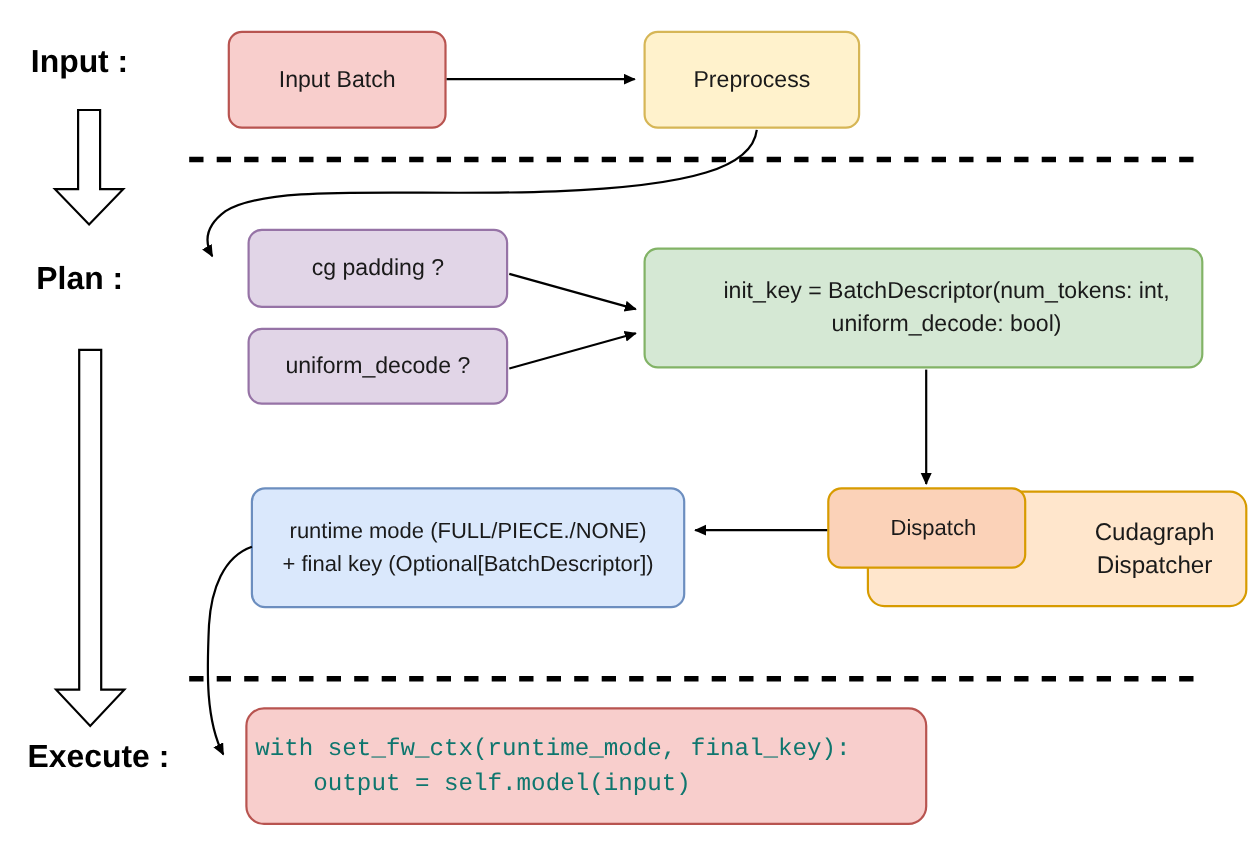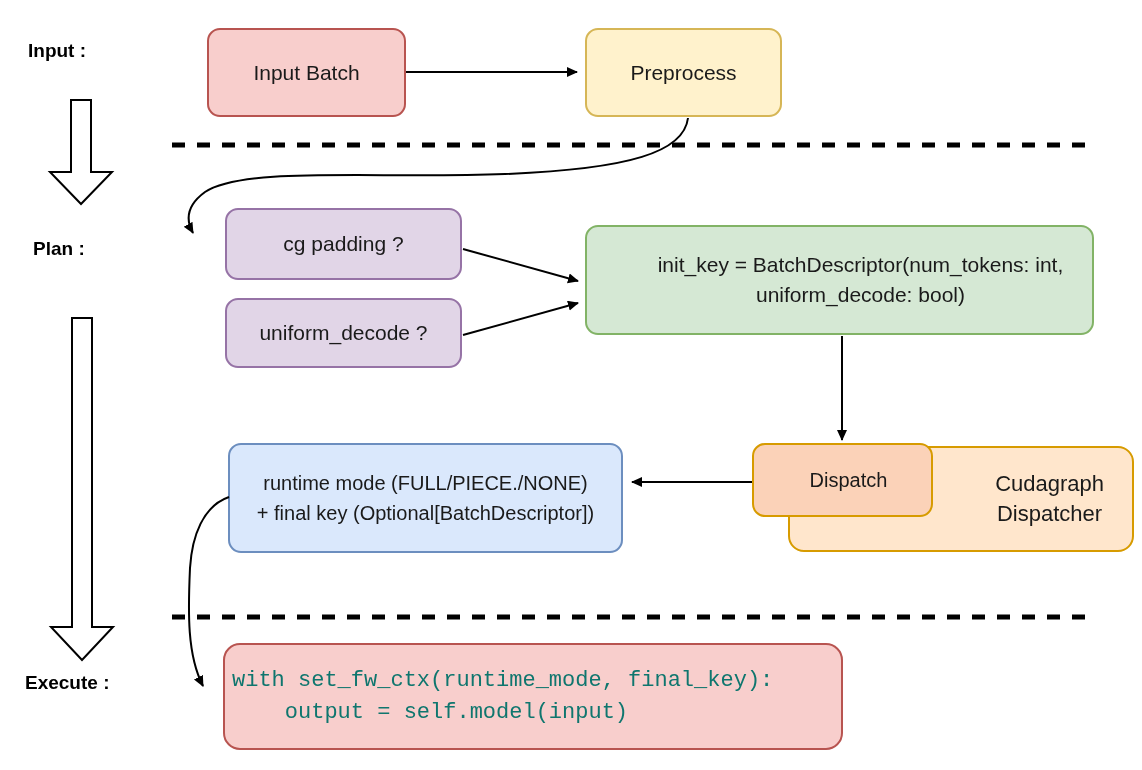--- a/index.html
+++ b/index.html
@@ -1,21 +1,21 @@
 <!DOCTYPE html>
 <html><head>
 <meta charset="utf-8">
 <style>
   html,body{margin:0;padding:0;background:#ffffff;}
   #canvas{
     position:relative;width:1142px;height:770px;background:#ffffff;
     font-family:"Liberation Sans","DejaVu Sans",sans-serif;overflow:hidden;
   }
   .stage-label{
-    position:absolute;font-weight:bold;font-size:19px;color:#000;
+    position:absolute;font-weight:bold;font-size:29px;color:#000;
     letter-spacing:0px;white-space:nowrap;
   }
   .node{
     position:absolute;box-sizing:border-box;border:2px solid;border-radius:13px;
     display:flex;flex-direction:column;align-items:center;justify-content:center;
     text-align:center;color:#1a1a1a;line-height:30px;
   }
   .node .ln{white-space:nowrap;}
   .red   {background:#f8cecc;border-color:#b85450;}
   .yellow{background:#fff2cc;border-color:#d6b656;}

